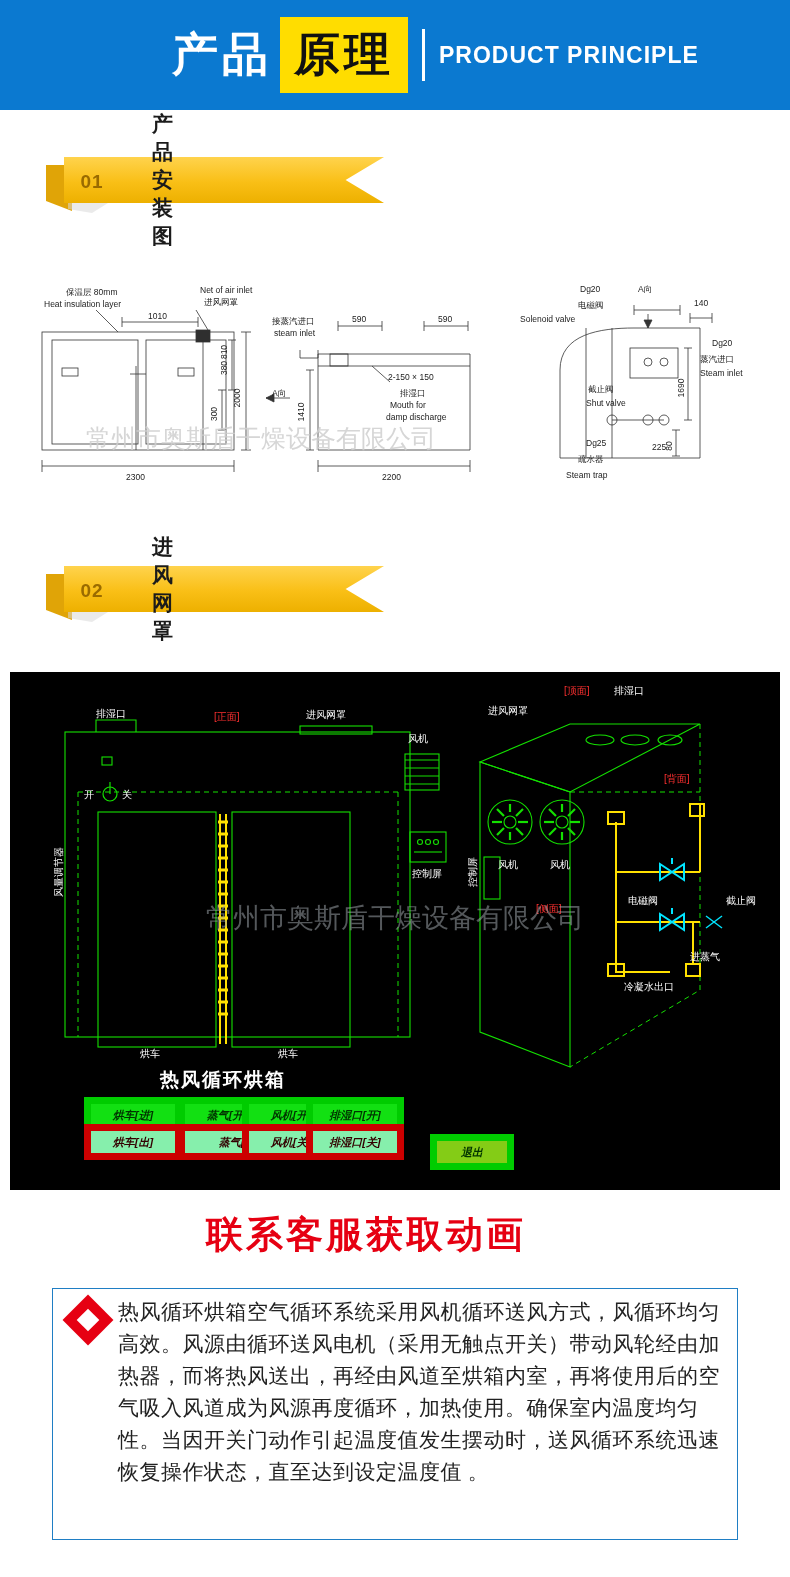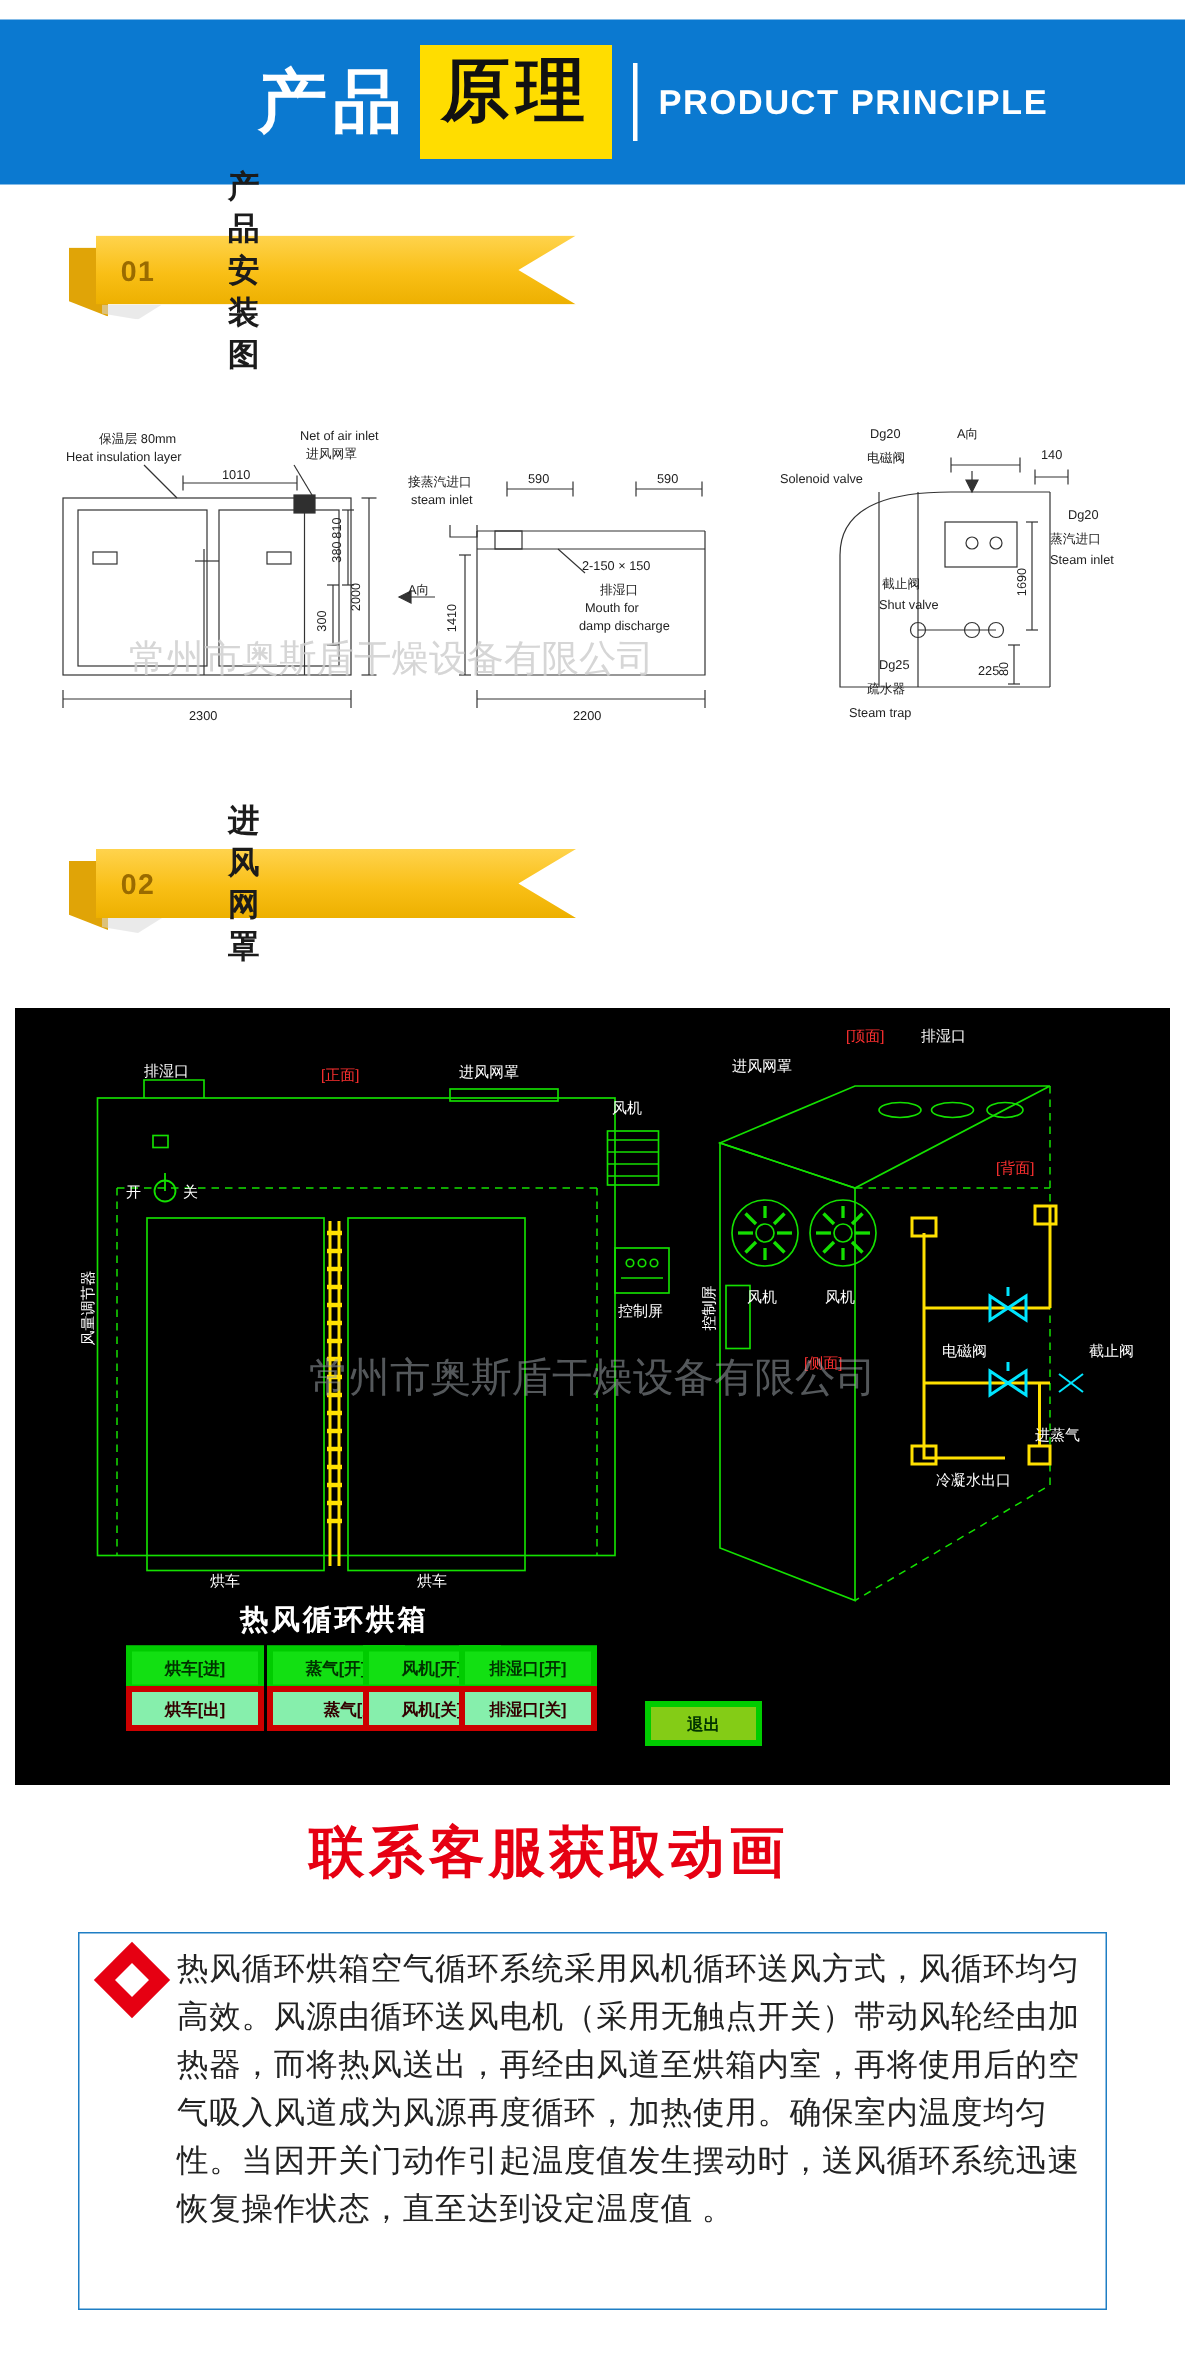--- a/index.html
+++ b/index.html
@@ -7,29 +7,29 @@
     width:790px;height:1577px;
     background:#ffffff;
     font-family:"Liberation Sans","DejaVu Sans",sans-serif;
     position:relative;
     overflow:hidden;
   }
   
   .banner{
     position:absolute;left:0;top:0;width:790px;height:110px;
     background:#0b79d0;
-    display:flex;align-items:center;margin-top:13px;
+    display:flex;align-items:center;
   }
   .banner-inner{display:flex;align-items:stretch;height:76px;margin-left:172px;}
   .banner-cn1{
     color:#ffffff;font-size:46px;font-weight:bold;letter-spacing:4px;
     display:flex;align-items:center;padding:0 8px 0 0;
   }
   .banner-yellow{
-    background:#ffdd00;display:flex;padding:0 14px;
+    background:#ffdd00;display:flex;align-items:center;padding:16px 14px;
   }
   .banner-cn2{
     color:#111111;font-size:46px;font-weight:bold;letter-spacing:4px;
   }
   .banner-sep{
     width:3px;background:#ffffff;margin:6px 14px 6px 14px;height:52px;align-self:center;
   }
   .banner-en{
     color:#ffffff;font-size:23px;font-weight:bold;letter-spacing:1px;
     display:flex;align-items:center;
@@ -78,23 +78,23 @@
   .panel .wm2{
     position:absolute;left:50%;top:228px;transform:translateX(-50%);
     color:#9aa0a6;opacity:.55;font-size:27px;white-space:nowrap;
     font-family:"Liberation Serif","DejaVu Serif",serif;
   }
   .panel-title{
     position:absolute;left:150px;top:395px;color:#ffffff;font-size:19px;font-weight:bold;
     letter-spacing:2px;
   }
   .btn{
-    position:absolute;height:22px;width:82px;border:4px solid #d946ef;
+    position:absolute;height:22px;width:82px;border:7px solid #d946ef;
     display:flex;align-items:center;justify-content:center;
-    font-size:11px;color:#003300;font-weight:bold;
+    font-size:11px;color:#003300;font-weight:bold;font-style:italic;
   }
   .btn.green{background:#12e012;border-color:#0c0;}
   .btn.red{background:#86efac;border-color:#c00;color:#330000;}
   .btn.exit{background:#84cc16;border-color:#0c0;width:70px;height:22px;}
   
   .headline{
     position:absolute;left:0;top:1210px;width:732px;text-align:center;
     color:#e60012;font-size:37px;font-weight:bold;letter-spacing:3px;
     font-family:"Liberation Sans","DejaVu Sans",sans-serif;
   }

